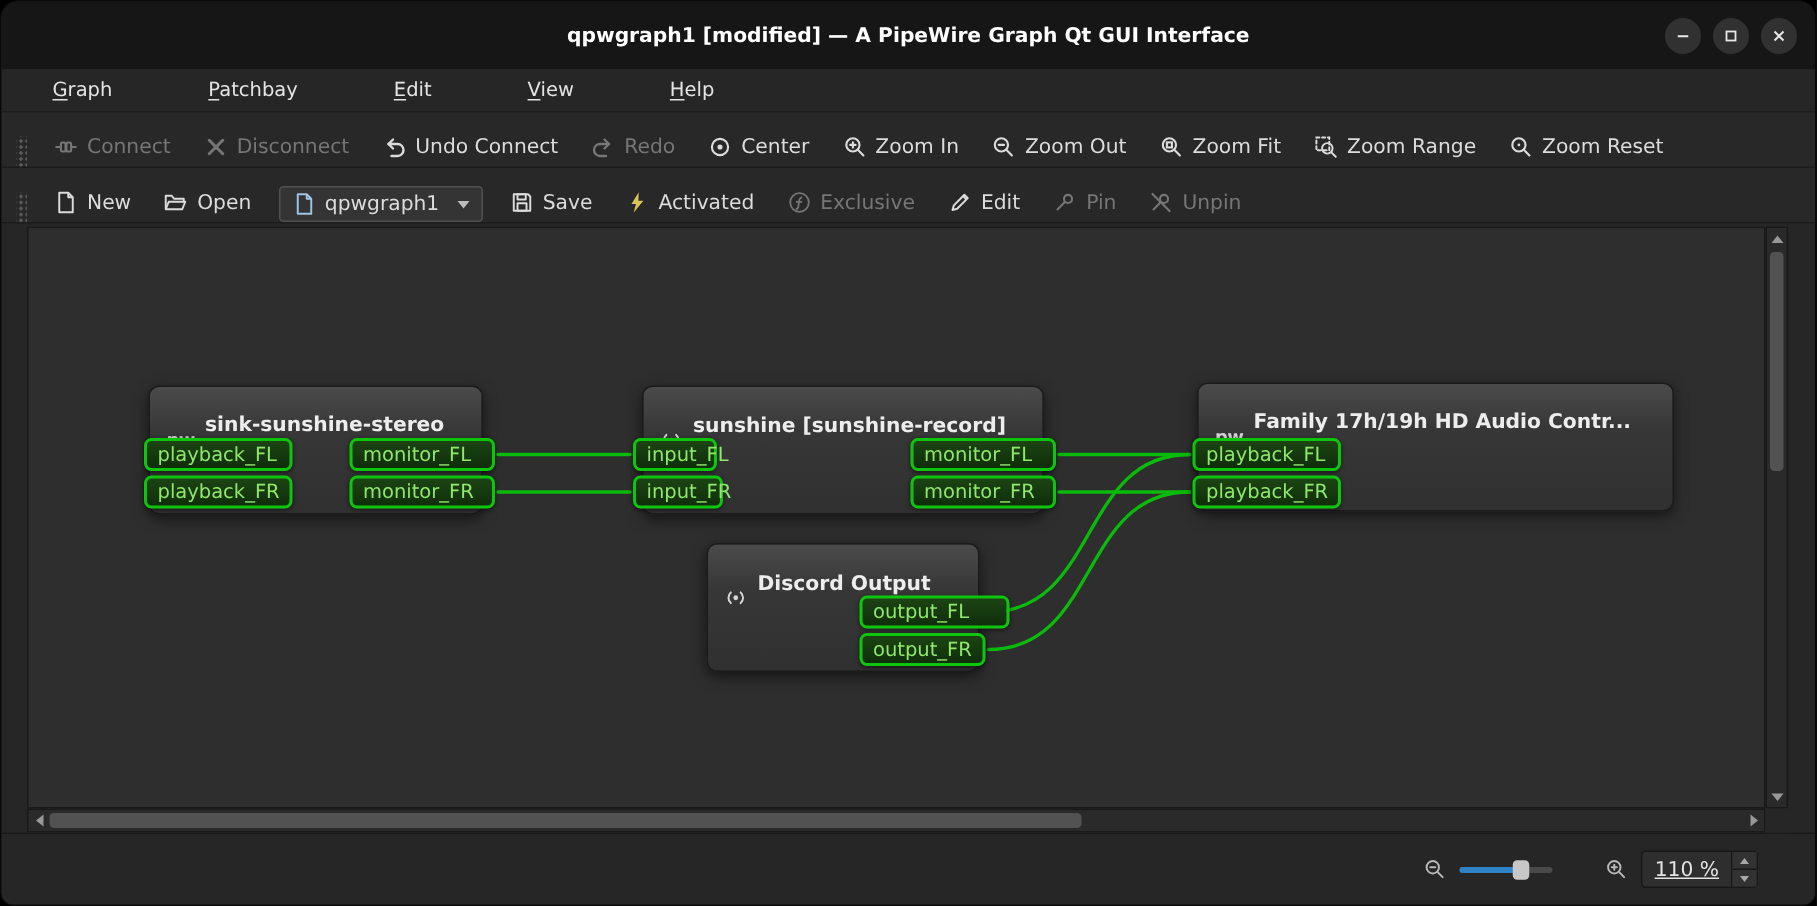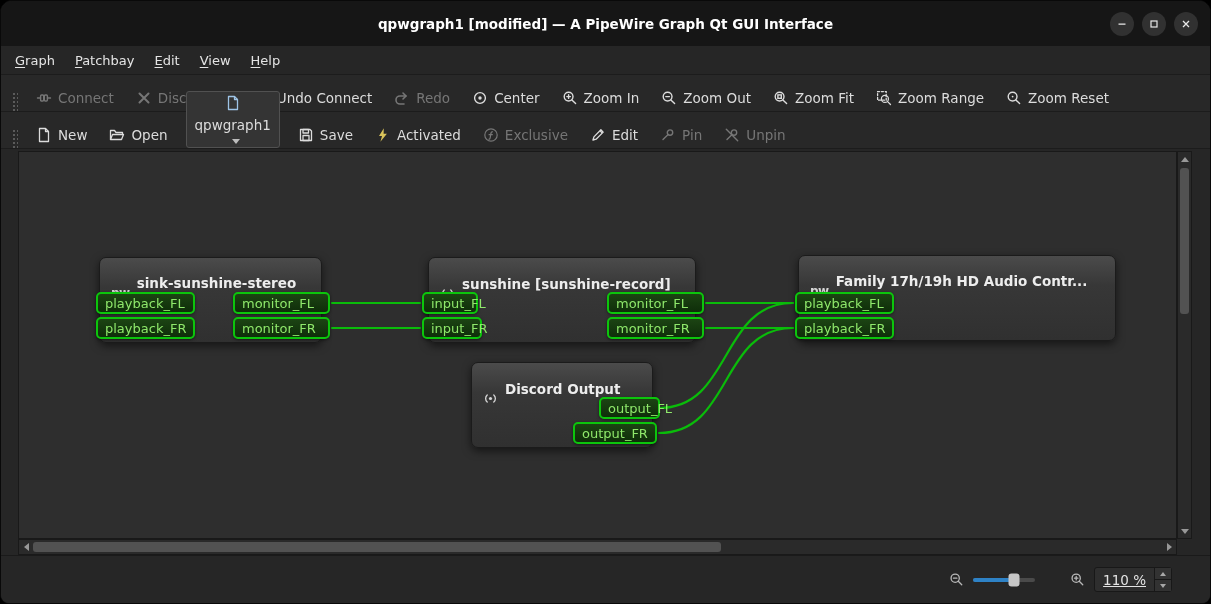--- a/index.html
+++ b/index.html
@@ -11,36 +11,36 @@
   .titlebar { height:45px; flex:none; background:#161616; position:relative;
               display:flex; align-items:center; justify-content:center; }
   .title { color:#ffffff; font-size:13.5px; font-weight:bold; }
   .winbtns { position:absolute; right:12px; top:0; bottom:0; display:flex; align-items:center; gap:8px; }
   .winbtn { width:24px; height:24px; border-radius:50%; background:#313131; color:#e8e8e8;
             display:flex; align-items:center; justify-content:center; }
   .winbtn svg { width:12px; height:12px; }
 
   
   .menubar { height:29px; flex:none; background:#262626; border-bottom:1px solid #1c1c1c;
-             display:flex; align-items:stretch; padding-left:4px; }
+             display:flex; align-items:stretch; padding-left:24px;gap:44px; }
   .menu-item { display:flex; align-items:center; padding:0 10px; color:#e4e4e4; font-size:13px; }
   .accel { text-decoration:underline; text-underline-offset:2px; }
 
   
   .toolbar { height:37px; flex:none; background:#282828; border-bottom:1px solid #1c1c1c;
              display:flex; align-items:flex-end; gap:6px; padding:0 8px; }
   .grip { width:7px; height:20px; margin:0 4px 0 2px;
           background-image:radial-gradient(#5b5b5b 1px, transparent 1.2px);
           background-size:4px 4px; background-position:1px 1px; }
   .tbtn { display:flex; align-items:center; gap:6px; padding:5px 8px; border-radius:3px;
           color:#dcdcdc; font-size:13.5px; white-space:nowrap; }
   .tbtn.disabled { color:#767676; }
   .ticon, .ticon svg { width:16px; height:16px; display:block; }
   .combo { display:flex; align-items:center; gap:6px; background:#343434; border:1px solid #515151;
-           border-radius:3px; padding:3px 8px; color:#dcdcdc; font-size:13.5px; margin:0 4px;flex-direction:column; }
+           border-radius:3px; padding:3px 8px; color:#dcdcdc; font-size:13.5px; margin:0 4px; }
   .caret { width:0; height:0; border-left:4px solid transparent; border-right:4px solid transparent;
            border-top:5px solid #bdbdbd; margin-left:6px; }
 
   
   .canvas-wrap { flex:1; position:relative; margin:2px 18px 0 17px; }
   .canvas { position:absolute; left:0; top:0; right:15px; bottom:16px; background:#2e2e2e;
             border:1px solid #191919; overflow:hidden; }
   .edge-layer { position:absolute; inset:0; width:100%; height:100%; }
   .edge { stroke:var(--edge-green,#0abc0a); stroke-width:2.2; fill:none; stroke-linecap:round; }
 
@@ -391,21 +391,21 @@
           <div class="node-header">
             <span class="node-icon">
               <svg viewBox="0 0 16 16" fill="none" stroke="currentColor" stroke-width="1.4" stroke-linecap="round">
                 <circle cx="8" cy="8" r="1.7" fill="currentColor" stroke="none"></circle>
                 <path d="M4.5 4.2a5.1 5.1 0 0 0 0 7.6M11.5 4.2a5.1 5.1 0 0 1 0 7.6"></path>
               </svg>
             </span>
             <span class="node-title">Discord Output</span>
           </div>
         </div>
-        <div class="port port-out" style="left: 580px; top: 245px; width: 61px;">output_FL</div>
+        <div class="port port-out" style="left: 554px; top: 245px; width: 100px;">output_FL</div>
         <div class="port port-out" style="left: 554px; top: 270px; width: 84px;">output_FR</div>
       </div>
 
     <div class="vscroll">
       <div class="varrow up">
           <span class="tri tri-up"></span>
         </div>
       <div class="vhandle"></div>
       <div class="varrow down">
           <span class="tri tri-down"></span>

